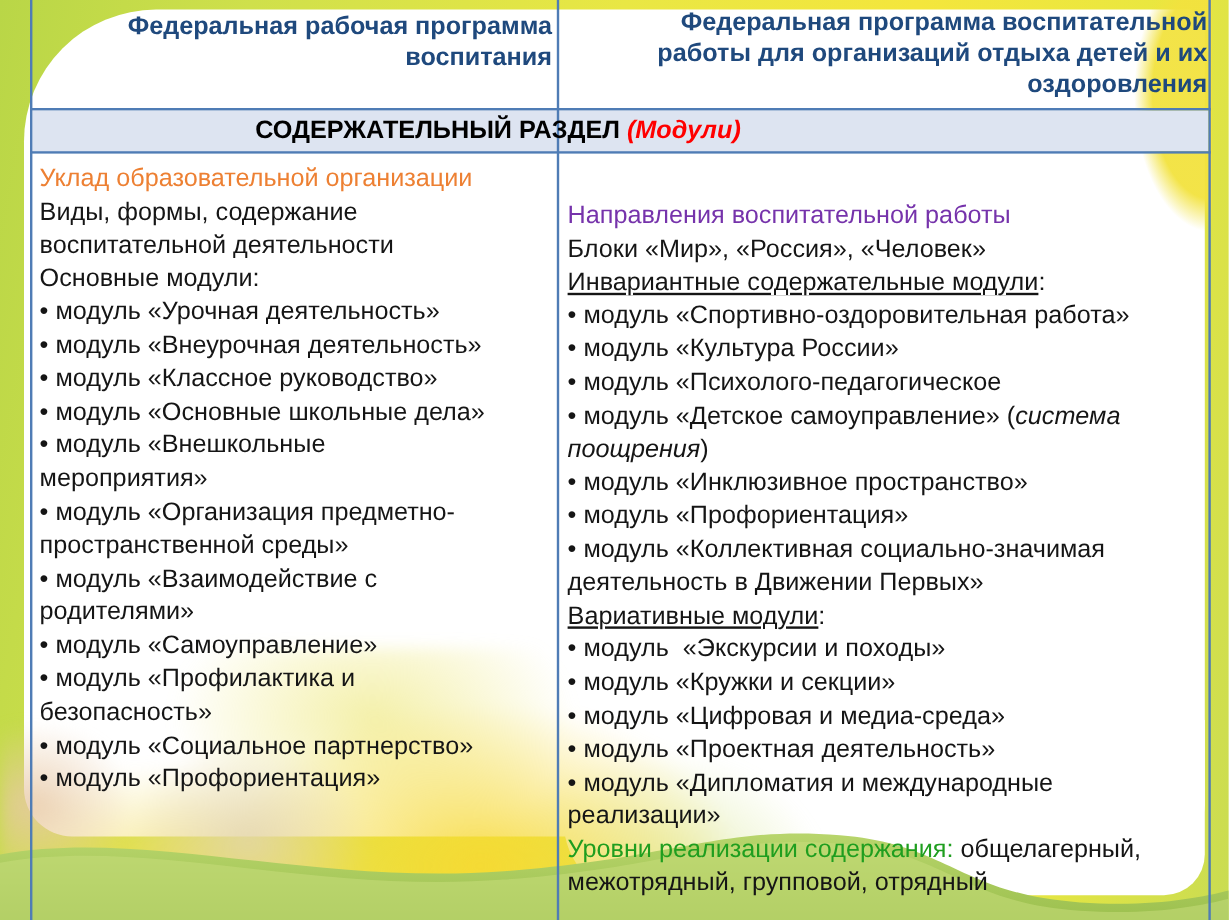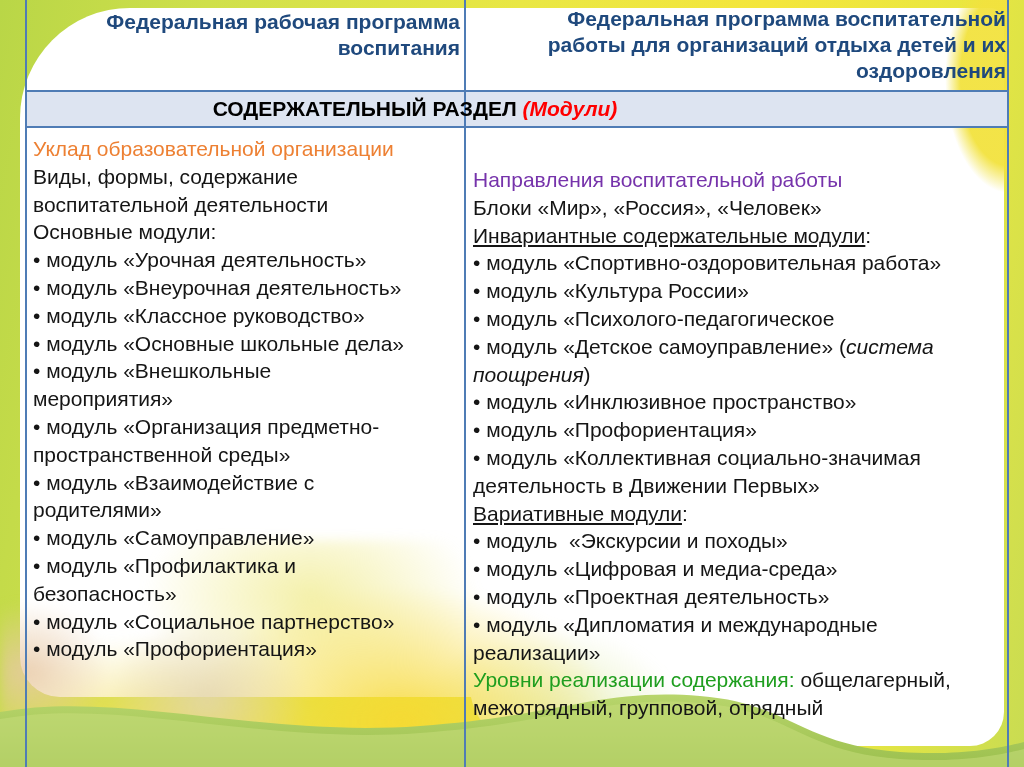--- a/index.html
+++ b/index.html
@@ -130,19 +130,20 @@
     <div class="tline"><span>• модуль «Культура России»</span></div>
     <div class="tline"><span>• модуль «Психолого-педагогическое</span></div>
     <div class="tline"><span>• модуль «Детское самоуправление» (</span><span class="italic">система</span></div>
     <div class="tline"><span class="italic">поощрения</span><span>)</span></div>
     <div class="tline"><span>• модуль «Инклюзивное пространство»</span></div>
     <div class="tline"><span>• модуль «Профориентация»</span></div>
     <div class="tline"><span>• модуль «Коллективная социально-значимая</span></div>
     <div class="tline"><span>деятельность в Движении Первых»</span></div>
     <div class="tline"><span class="underline">Вариативные модули</span><span>:</span></div>
     <div class="tline"><span>• модуль  «Экскурсии и походы»</span></div>
+    <div class="tline"><span>• модуль «Кружки и секции»</span></div>
     <div class="tline"><span>• модуль «Цифровая и медиа-среда»</span></div>
     <div class="tline"><span>• модуль «Проектная деятельность»</span></div>
     <div class="tline"><span>• модуль «Дипломатия и международные</span></div>
     <div class="tline"><span>реализации»</span></div>
     <div class="tline"><span class="green">Уровни реализации содержания:</span><span> общелагерный,</span></div>
     <div class="tline"><span>межотрядный, групповой, отрядный</span></div>
   </div>
 
 </body></html>

